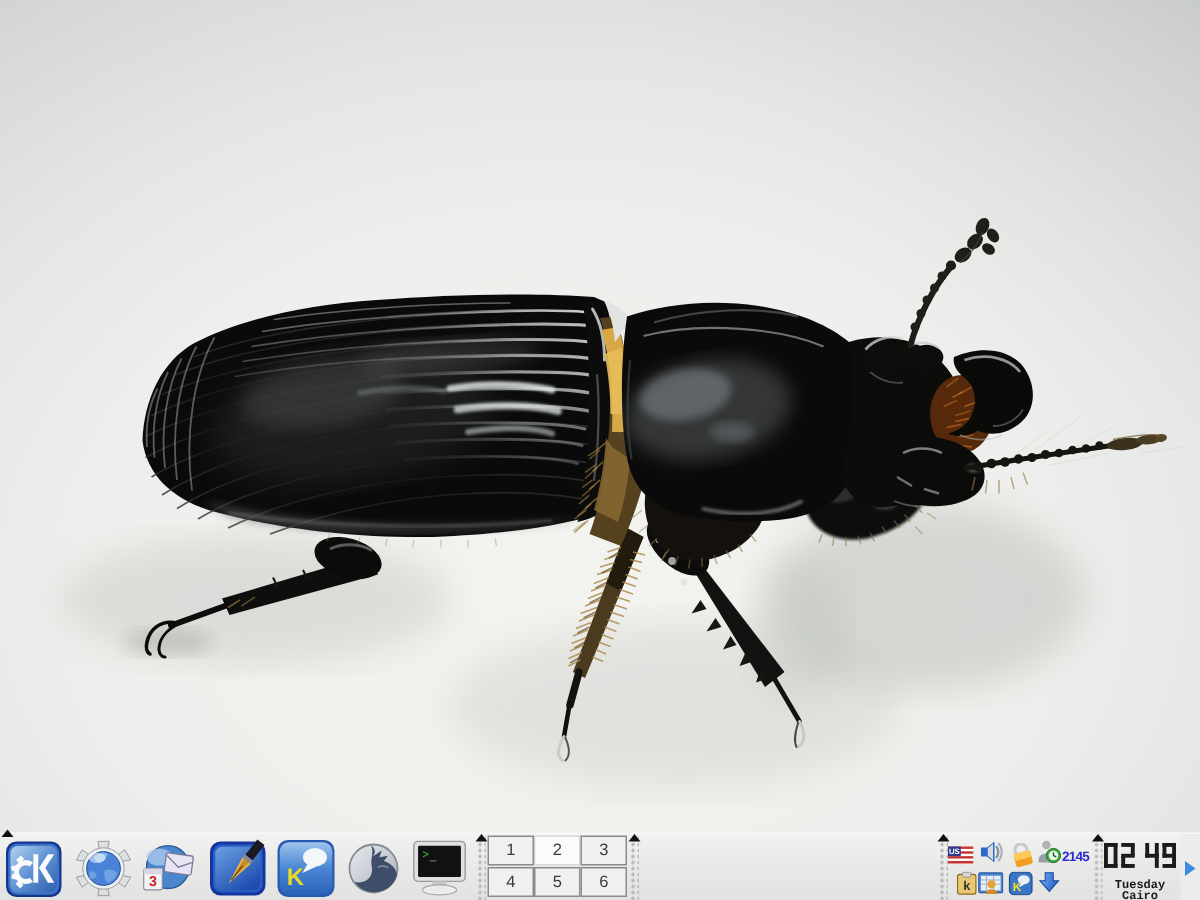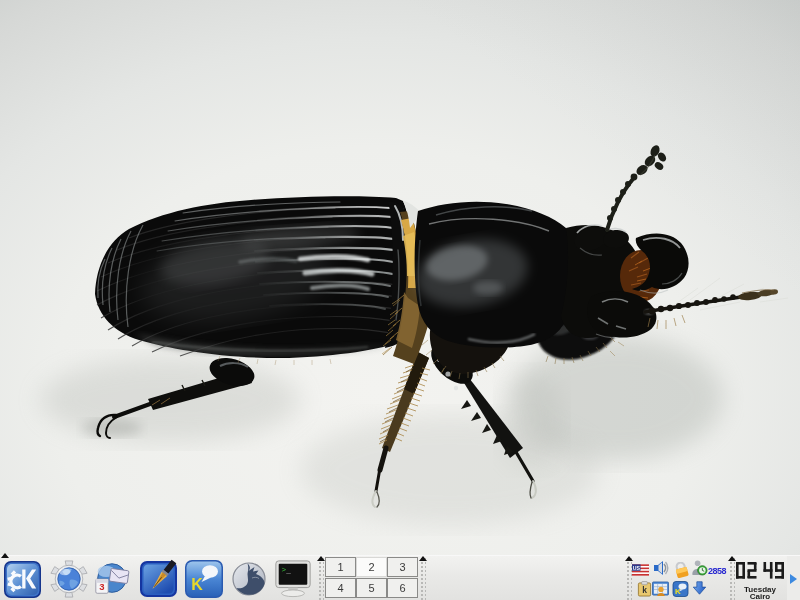--- a/index.html
+++ b/index.html
@@ -13,21 +13,21 @@
 background-image:radial-gradient(circle at 2px 2px,#b8b8b6 1px,transparent 1.2px);
 background-size:4px 4px;}
 .harrow{position:absolute;top:-1px;left:-1px;width:0;height:0;border-left:4px solid transparent;border-right:4px solid transparent;border-bottom:5px solid #111;}
 #pager{position:absolute;left:325px;top:0px;width:93px;height:43px;}
 .pcell{position:absolute;width:31px;height:20px;background:#f0f0ee;border:1px solid #8a8a88;
 box-sizing:border-box;color:#3a3a3a;font-size:11px;text-align:center;line-height:18px;}
 .pcell.active{background:#fbfbfa;border:1px solid #d8d8d6;}
 #tray{position:absolute;left:631px;top:3px;width:96px;height:40px;}
 .ticon{position:absolute;width:17px;height:16px;}
 #clockbox{position:absolute;left:733px;top:2px;width:54px;height:43px;text-align:center;}
-#day{font-size:8px;font-weight:bold;color:#1a1a1a;line-height:7px;margin-top:2px;}
+#day{font-size:8px;font-weight:bold;color:#1a1a1a;line-height:7px;margin-top:2px;font-family:Liberation Mono, monospace;}
 #hidebtn{position:absolute;right:0;top:0;width:13px;height:45px;background:#ececea;}
 #hidebtn:before{content:"";position:absolute;left:3px;top:18px;width:0;height:0;
 border-top:5px solid transparent;border-bottom:5px solid transparent;border-left:7px solid #3d8ae0;}
 #karrow{position:absolute;left:1px;top:-3px;width:0;height:0;border-left:4px solid transparent;border-right:4px solid transparent;border-bottom:5px solid #111;}
 </style>
 </head>
 <body>
 <div id="screen">
 <svg id="wall" width="800" height="600" viewBox="0 0 800 600">
 <defs>
@@ -472,21 +472,21 @@
 </g>
 </svg>
 
 <svg class="ticon" style="left:60px;top:1px" width="18" height="17" viewBox="0 0 18 17">
 <circle cx="7" cy="3.5" r="3" fill="#b0b4ba"></circle>
 <path d="M1.5 14 C1.5 8 12.5 8 12.5 14 L12.5 16 L1.5 16 Z" fill="#9aa0a8"></path>
 <circle cx="12" cy="11" r="5" fill="#3aaa3a" stroke="#1a6a1a" stroke-width="0.7"></circle>
 <circle cx="12" cy="11" r="3.4" fill="#e8f4e8"></circle>
 <path d="M12 8.6 L12 11 L14 12" stroke="#1a551a" stroke-width="0.9" fill="none"></path>
 </svg>
-<div style="position:absolute;left:77px;top:7px;font-size:9px;font-weight:bold;color:#2a2ad0;font-family:'Liberation Sans';letter-spacing:-0.5px;">2858</div>
+<div style="position:absolute;left:77px;top:7px;font-size:9px;font-weight:bold;color:#2a2ad0;font-family:'Liberation Sans';letter-spacing:-0.5px;">2145</div>
 
 <svg class="ticon" style="left:5px;top:22px" width="14" height="17" viewBox="0 0 14 17">
 <rect x="0.5" y="2" width="13" height="14" rx="1.5" fill="#e8c870" stroke="#8a6a20" stroke-width="0.8"></rect>
 <rect x="4" y="0.5" width="6" height="3.5" rx="1" fill="#d8d8da" stroke="#8a8a8a" stroke-width="0.6"></rect>
 <text x="7" y="13" font-size="9" font-weight="bold" fill="#333" text-anchor="middle" font-family="Liberation Sans">k</text>
 </svg>
 
 <svg class="ticon" style="left:21px;top:22px" width="18" height="17" viewBox="0 0 18 17">
 <rect x="0.5" y="1" width="17" height="14" rx="1" fill="#4a86d4" stroke="#2a5aa0" stroke-width="0.8"></rect>
 <rect x="2" y="3" width="14" height="10.5" fill="#e8eef6"></rect>

